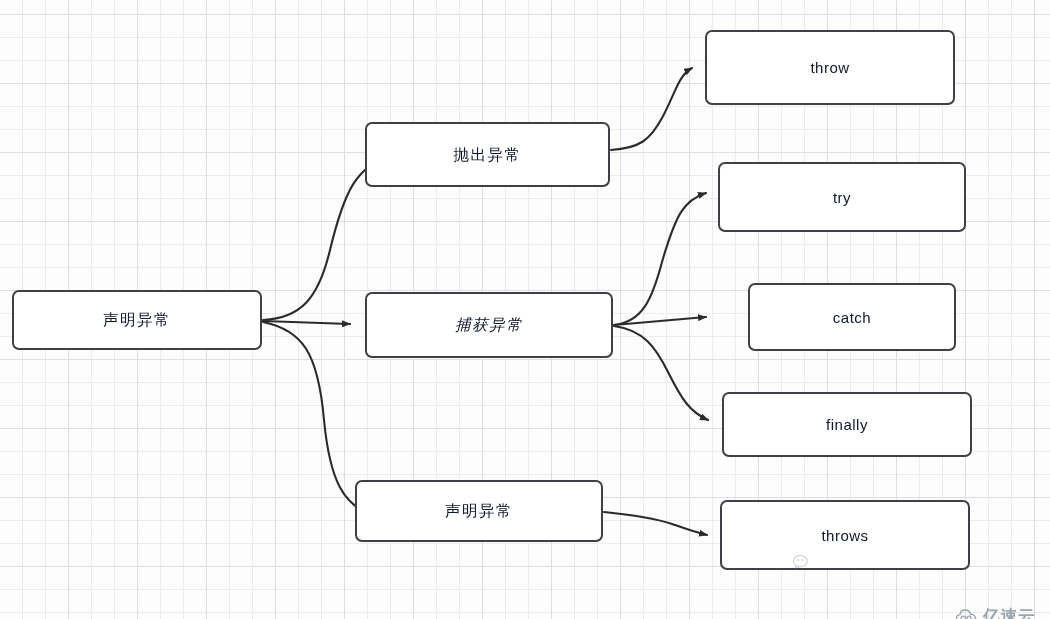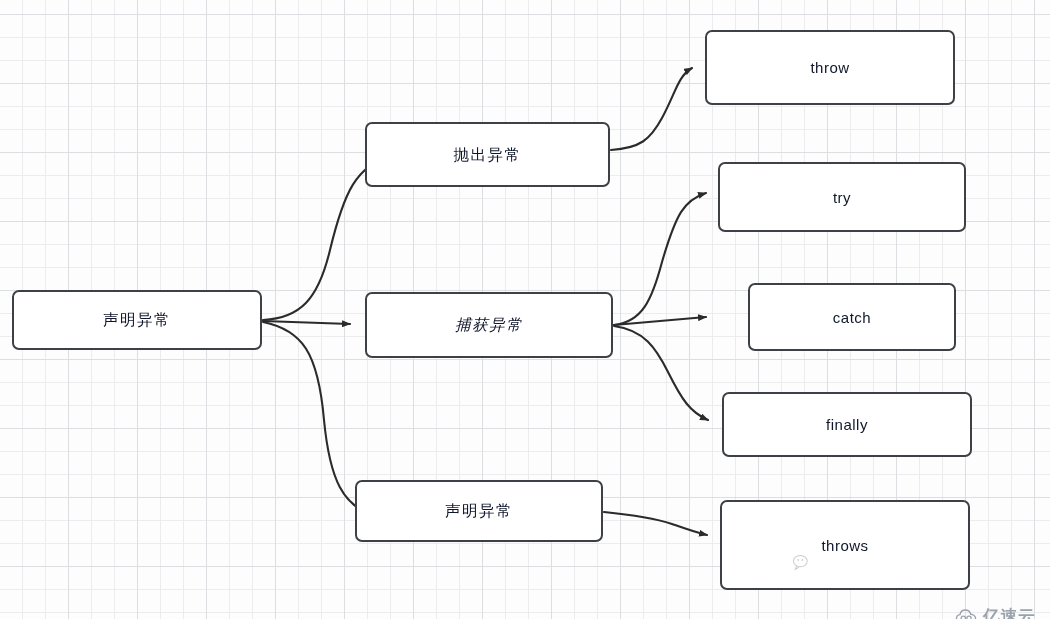--- a/index.html
+++ b/index.html
@@ -120,21 +120,21 @@
       </div>
       <div class="node" style="left: 718px; top: 162px; width: 248px; height: 70px;">
         <span class="node-label">try</span>
       </div>
       <div class="node" style="left: 748px; top: 283px; width: 208px; height: 68px;">
         <span class="node-label">catch</span>
       </div>
       <div class="node" style="left: 722px; top: 392px; width: 250px; height: 65px;">
         <span class="node-label">finally</span>
       </div>
-      <div class="node" style="left: 720px; top: 500px; width: 250px; height: 90px;">
+      <div class="node" style="left: 720px; top: 500px; width: 250px; height: 70px;">
         <span class="node-label">throws</span>
       </div>
     </div>
 
   <div class="wm-account">
     <svg class="wm-wechat" viewBox="0 0 24 18">
       <ellipse cx="8" cy="7.5" rx="7.5" ry="6.2" fill="none" stroke="currentColor" stroke-width="1.1"></ellipse>
       <path d="M 4 12.5 L 2.5 16.5 L 6.5 14.2" fill="none" stroke="currentColor" stroke-width="1.1"></path>
       <circle cx="5.6" cy="6.2" r="0.95" fill="currentColor"></circle>
       <circle cx="10.2" cy="6.2" r="0.95" fill="currentColor"></circle>

